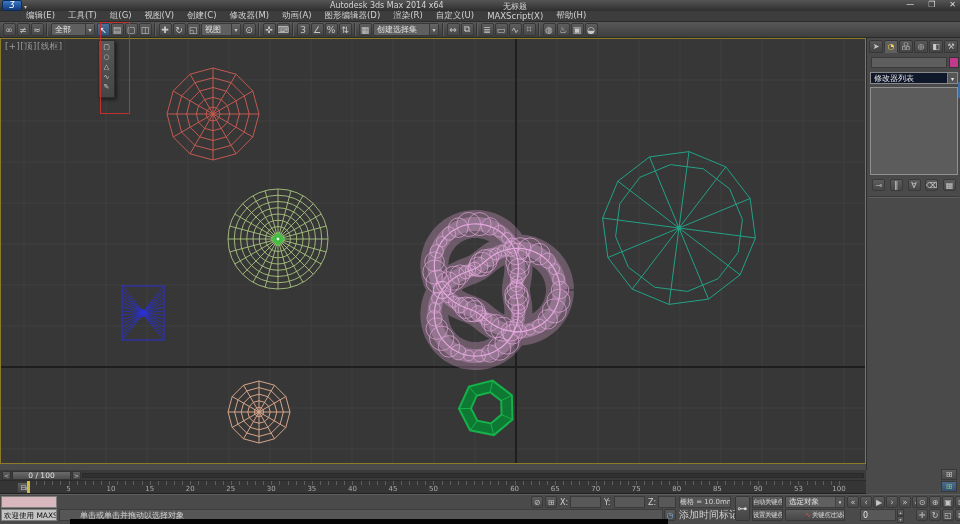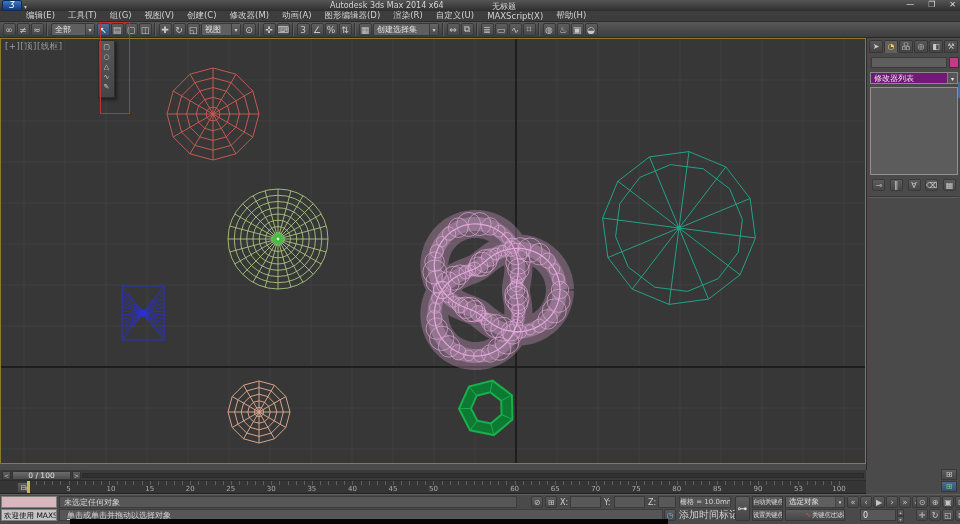--- a/index.html
+++ b/index.html
@@ -3,21 +3,21 @@
 <meta charset="utf-8">
 <style>
   html,body{margin:0;padding:0;background:#222;}
   *{box-sizing:border-box;font-family:"DejaVu Sans",sans-serif;}
   .app{position:relative;width:960px;height:524px;background:#4a4a4a;overflow:hidden;font-size:9px;color:#cfcfcf;}
   
   .titlebar{position:absolute;left:0;top:0;width:960px;height:11px;background:linear-gradient(#555,#2e2e2e);display:flex;align-items:center;}
   .logo{position:absolute;left:2px;top:0px;width:20px;height:11px;background:linear-gradient(#3a79c8,#123a7a);border:1px solid #0d2c55;border-radius:2px;color:#fff;font-size:8px;font-style:italic;text-align:center;line-height:9px;}
   .logo-arrow{position:absolute;left:24px;top:3px;font-size:6px;color:#bbb;}
   .win-title{position:absolute;left:330px;top:1px;font-size:8px;color:#d5d5d5;}
-  .doc-title{position:absolute;left:492px;top:1px;font-size:8px;color:#d5d5d5;}
+  .doc-title{position:absolute;left:503px;top:1px;font-size:8px;color:#d5d5d5;}
   .win-ctrls{position:absolute;right:4px;top:0;display:flex;gap:14px;font-size:8px;color:#ddd;}
   .win-ctrls span{cursor:default;}
   
   .menubar{position:absolute;left:0;top:11px;width:960px;height:11px;background:#3d3d3d;display:flex;align-items:center;padding-left:26px;gap:13px;border-bottom:1px solid #2c2c2c;}
   .menu-item{font-size:8.5px;color:#d2d2d2;white-space:nowrap;cursor:default;}
   
   .toolbar{position:absolute;left:0;top:22px;width:960px;height:16px;background:linear-gradient(#585858,#3e3e3e);display:flex;align-items:center;padding-left:2px;border-bottom:1px solid #2a2a2a;}
   .tb-btn{display:inline-flex;align-items:center;justify-content:center;width:13px;height:13px;margin:0 0.5px;color:#c9c9c9;font-size:9px;background:linear-gradient(#5d5d5d,#474747);border:1px solid #383838;border-radius:2px;flex:none;overflow:hidden;}
   .tb-btn.hl{background:linear-gradient(#4d6f96,#33557c);border-color:#27405e;color:#fff;}
   .tb-sep{width:2px;height:13px;margin:0 2px;border-left:1px solid #333;border-right:1px solid #5f5f5f;flex:none;}
@@ -31,21 +31,21 @@
   .flyout{position:absolute;left:98px;top:40px;width:17px;height:58px;background:linear-gradient(#585858,#454545);border:1px solid #2e2e2e;box-shadow:2px 2px 3px rgba(0,0,0,.45);z-index:20;display:flex;flex-direction:column;align-items:center;padding-top:1px;}
   .flyout .fo-btn{width:13px;height:10px;display:flex;align-items:center;justify-content:center;font-size:7px;color:#cfcfcf;}
   .red-box{position:absolute;z-index:21;border:1px solid #c23030;pointer-events:none;}
   
   .cmdpanel{position:absolute;left:866px;top:38px;width:94px;height:432px;background:#4a4a4a;border-left:1px solid #2d2d2d;}
   .cp-tabs{position:absolute;left:2px;top:2px;display:flex;gap:1px;}
   .cp-tab{width:14px;height:13px;display:flex;align-items:center;justify-content:center;font-size:8px;color:#c9c9c9;background:linear-gradient(#575757,#444);border:1px solid #373737;border-radius:2px 2px 0 0;}
   .cp-tab.active{background:#5f5f5f;color:#ffd24a;border-bottom-color:#5f5f5f;}
   .cp-name{position:absolute;left:4px;top:19px;width:76px;height:11px;background:#5e5e5e;border:1px solid #3a3a3a;color:#eee;font-size:8px;padding:0 2px;}
   .cp-swatch{position:absolute;left:82px;top:19px;width:10px;height:11px;border:1px solid #333;}
-  .cp-dd{position:absolute;left:3px;top:34px;width:88px;height:12px;background:#701a75;border:1px solid #8a8a8a;display:flex;align-items:center;font-size:8px;color:#e6e6e6;padding-left:3px;}
+  .cp-dd{position:absolute;left:3px;top:34px;width:88px;height:12px;background:#0f172a;border:1px solid #8a8a8a;display:flex;align-items:center;font-size:8px;color:#e6e6e6;padding-left:3px;}
   .cp-dd .arr{margin-left:auto;width:10px;height:100%;background:#565656;border-left:1px solid #7d7d7d;font-size:6px;display:flex;align-items:center;justify-content:center;}
   .cp-stack{position:absolute;left:3px;top:49px;width:88px;height:88px;background:#5c5c5c;border:1px solid #909090;}
   .cp-scroll{position:absolute;left:91px;top:44px;width:3px;height:16px;background:#3f6ea5;}
   .cp-stackbtns{position:absolute;left:3px;top:141px;width:88px;display:flex;justify-content:space-between;padding:0 2px;}
   .cp-stackbtns .sb{width:13px;height:12px;display:flex;align-items:center;justify-content:center;font-size:8px;color:#cfcfcf;background:linear-gradient(#5d5d5d,#474747);border:1px solid #3a3a3a;border-radius:2px;}
   .cp-divider{position:absolute;left:2px;top:158px;width:90px;height:2px;border-top:1px solid #3a3a3a;border-bottom:1px solid #5e5e5e;}
   
   .timeslider{position:absolute;left:0;top:470px;width:866px;height:11px;background:#3a3a3a;border-bottom:1px solid #2b2b2b;}
   .ts-prev,.ts-next{position:absolute;top:1px;width:9px;height:9px;background:linear-gradient(#5c5c5c,#454545);border:1px solid #333;color:#ccc;font-size:6px;display:flex;align-items:center;justify-content:center;}
   .ts-prev{left:2px;} .ts-next{left:72px;}
@@ -55,21 +55,21 @@
   .trackbar{position:absolute;left:0;top:481px;width:866px;height:13px;background:#353535;border-bottom:1px solid #222;}
   .tb-mini{position:absolute;left:17px;top:1px;width:13px;height:11px;background:linear-gradient(#5d5d5d,#474747);border:1px solid #383838;color:#ccc;font-size:7px;display:flex;align-items:center;justify-content:center;}
   .tick-strip{position:absolute;left:28px;top:0;width:812px;height:4px;background:repeating-linear-gradient(to right,#5e5e5e 0 1px,transparent 1px 8.11px);}
   .tick-label{position:absolute;top:4px;transform:translateX(-50%);font-size:7px;color:#ababab;}
   .caret{position:absolute;top:0;bottom:0;width:3px;background:#d2bb36;}
   
   .statusbar{position:absolute;left:0;top:494px;width:960px;height:30px;background:#4a4a4a;border-top:1px solid #5e5e5e;}
   .mini-pink{position:absolute;left:1px;top:1px;width:56px;height:12px;background:#d9b7be;border:1px solid #7e7e7e;}
   .mini-listener{position:absolute;left:1px;top:14px;width:56px;height:12px;background:#c4c4c4;border:1px solid #7e7e7e;color:#101010;font-size:7.5px;line-height:11px;padding-left:2px;white-space:nowrap;overflow:hidden;}
   .prompt1{position:absolute;left:59px;top:1px;width:458px;height:12px;background:#565656;border:1px solid #3c3c3c;color:#d6d6d6;font-size:8px;line-height:11px;padding-left:4px;}
-  .prompt2{position:absolute;left:59px;top:14px;width:604px;height:12px;background:#565656;border:1px solid #3c3c3c;color:#d6d6d6;font-size:8px;line-height:11px;padding-left:7px;text-decoration:underline;}
+  .prompt2{position:absolute;left:59px;top:14px;width:604px;height:12px;background:#565656;border:1px solid #3c3c3c;color:#d6d6d6;font-size:8px;line-height:11px;padding-left:20px;text-decoration:underline;}
   .st-ico{position:absolute;width:12px;height:12px;display:flex;align-items:center;justify-content:center;font-size:8px;color:#c6c6c6;background:linear-gradient(#5b5b5b,#474747);border:1px solid #393939;border-radius:2px;}
   .coord-label{position:absolute;top:3px;font-size:8px;color:#cfcfcf;}
   .coord-field{position:absolute;top:1px;width:31px;height:12px;background:#585858;border:1px solid #3a3a3a;}
   .grid-box{position:absolute;left:679px;top:1px;width:52px;height:12px;background:#565656;border:1px solid #3c3c3c;color:#d2d2d2;font-size:7px;line-height:11px;text-align:center;white-space:nowrap;overflow:hidden;}
   .timetag{position:absolute;left:679px;top:14px;width:52px;height:12px;color:#cfcfcf;font-size:10px;line-height:12px;text-align:center;white-space:nowrap;}
   .bigkey{position:absolute;left:735px;top:1px;width:15px;height:25px;background:linear-gradient(#5d5d5d,#454545);border:1px solid #373737;border-radius:2px;color:#ddd;font-size:10px;display:flex;align-items:center;justify-content:center;}
   .akey{position:absolute;left:752px;width:31px;height:12px;background:linear-gradient(#5d5d5d,#474747);border:1px solid #383838;color:#d8d8d8;font-size:6.5px;line-height:11px;text-align:center;white-space:nowrap;overflow:hidden;letter-spacing:-0.5px;}
   .selset{position:absolute;left:785px;top:1px;width:60px;height:12px;background:#5f5f5f;border:1px solid #393939;color:#e2e2e2;font-size:7.5px;display:flex;align-items:center;padding-left:3px;}
   .selset .arr{margin-left:auto;width:9px;height:100%;background:#555;border-left:1px solid #444;font-size:5px;display:flex;align-items:center;justify-content:center;}
   .keyfilters{position:absolute;left:785px;top:14px;width:60px;height:12px;background:linear-gradient(#5d5d5d,#474747);border:1px solid #383838;color:#d8d8d8;font-size:6.5px;line-height:11px;white-space:nowrap;overflow:hidden;padding-left:19px;letter-spacing:-0.5px;}
@@ -491,21 +491,20 @@
       <span class="tick-label" style="left: 676.8px;">80</span>
       <span class="tick-label" style="left: 717.35px;">85</span>
       <span class="tick-label" style="left: 757.9px;">90</span>
       <span class="tick-label" style="left: 798.45px;">53</span>
       <span class="tick-label" style="left: 839px;">100</span>
     </div>
 
   <div class="statusbar">
     <div class="mini-pink"></div>
     <div class="mini-listener">欢迎使用 MAXScript</div>
-    <div class="prompt1">未选定任何对象</div>
     <div class="prompt2">单击或单击并拖动以选择对象</div>
 
     <div class="st-ico" style="left:531px;top:1px;">⊘</div>
     <div class="st-ico" style="left:545px;top:1px;">⊞</div>
     <span class="coord-label" style="left:560px;">X:</span>
     <div class="coord-field" style="left:570px;"></div>
     <span class="coord-label" style="left:604px;">Y:</span>
     <div class="coord-field" style="left:614px;"></div>
     <span class="coord-label" style="left:648px;">Z:</span>
     <div class="coord-field" style="left:658px;width:18px;"></div>

